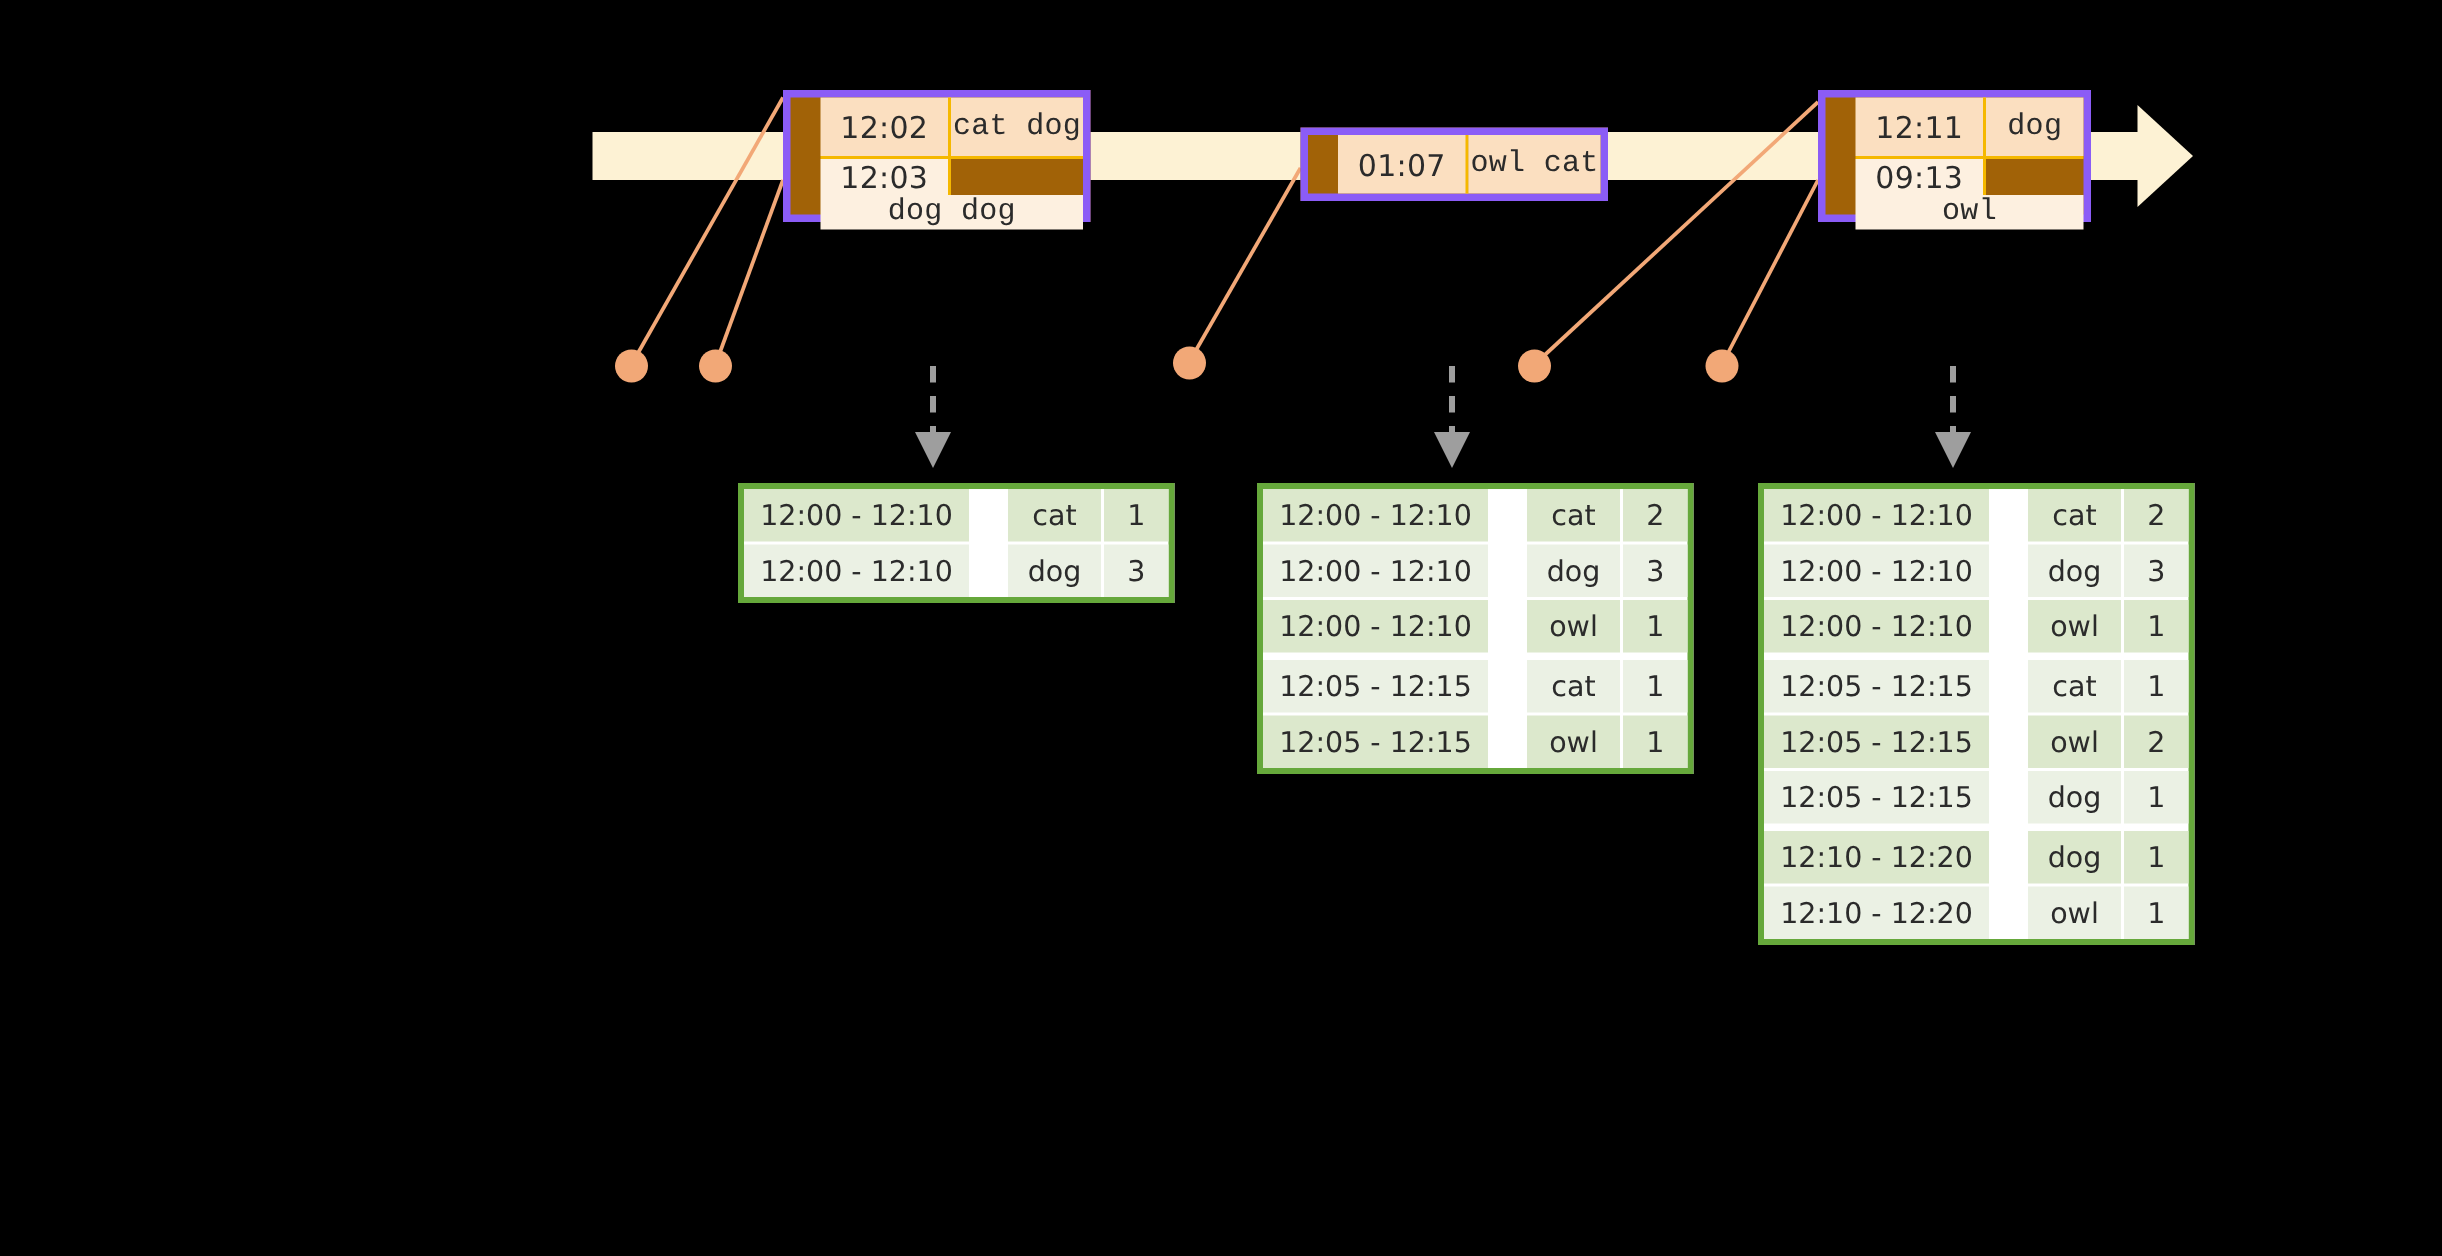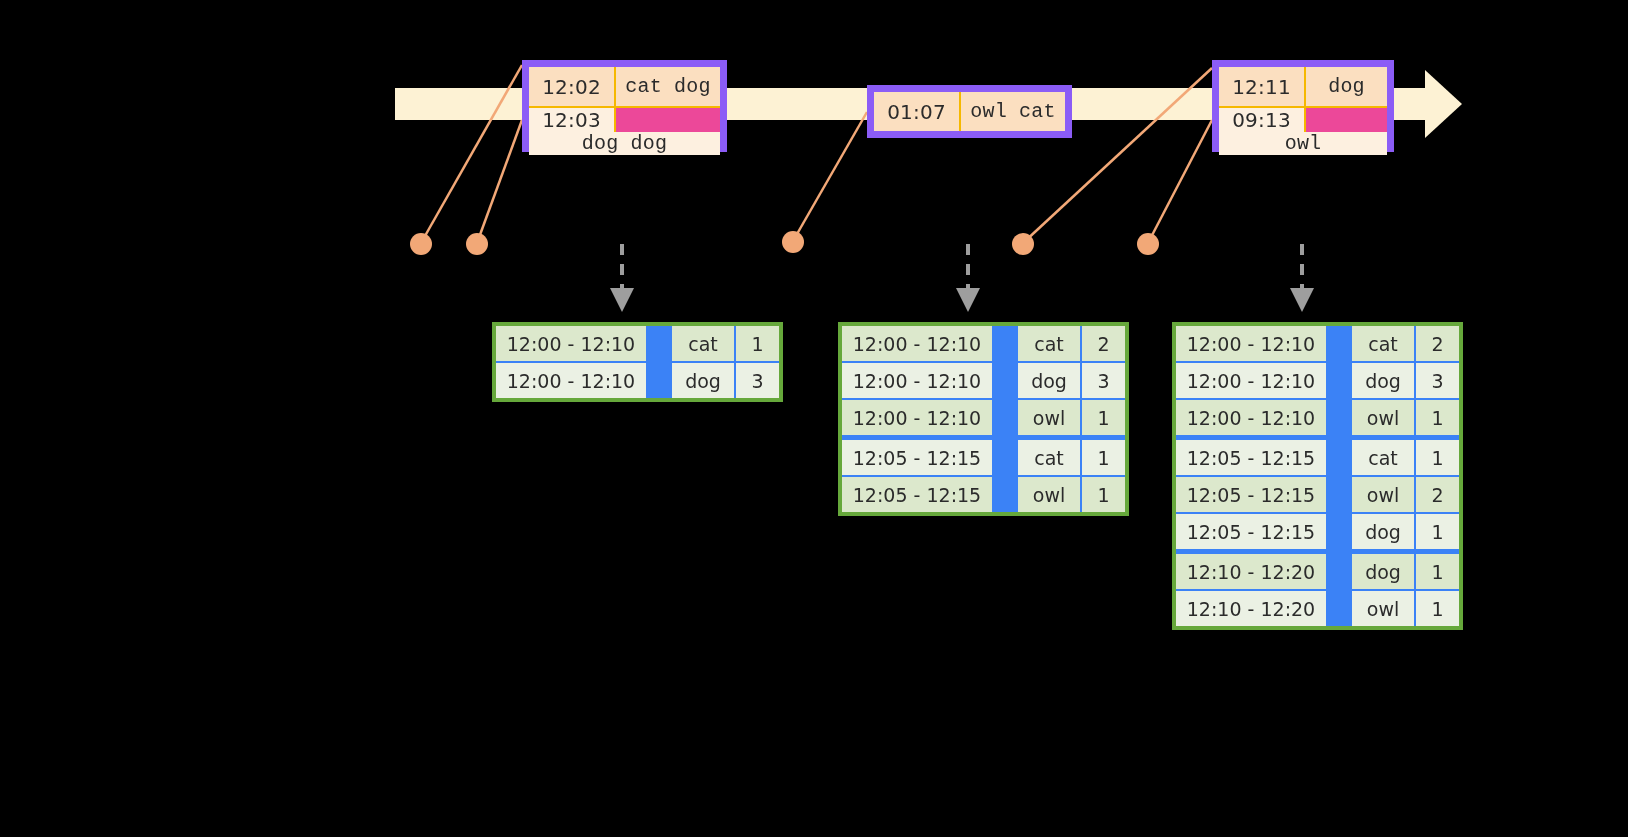--- a/index.html
+++ b/index.html
@@ -19,25 +19,26 @@
   
   #timeline-svg {
     position: absolute; left: 0; top: 0;
     width: 1628px; height: 837px;
     pointer-events: none;
   }
 
   
   .event-box {
     position: absolute;
-    border: 7px solid #8b5cf6;
-    background: #ec4899;
+    border: 5px solid #8b5cf6;
+    background: #a16207;
     display: flex;
     flex-direction: column;
     z-index: 6;
+    padding-left: 20px;
   }
   .event-row {
     display: flex;
     flex-direction: row;
     height: 39px;
   }
   .event-row + .event-row { border-top: 2px solid #F5B800; flex-direction: column; }
   .event-row.shade-a .event-cell { background: #FBDFC0; }
   .event-row.shade-b .event-cell { background: #FDF0E0; }
   .event-cell {
@@ -49,21 +50,21 @@
     letter-spacing: .2px;
     white-space: nowrap;
   }
   .event-cell.time { width: 87px; border-right: 2px solid #F5B800; }
   .event-cell.payload { flex: 1; font-family: Liberation Mono, monospace; }
 
   
   .result-table {
     position: absolute;
     border: 4px solid #66A83B;
-    background: #3b82f6;
+    background: #ffffff;
     display: flex;
     flex-direction: column;
     gap: 2px;
     z-index: 5;
   }
   .res-row {
     display: flex;
     flex-direction: row;
     height: 35px;
     gap: 2px;

